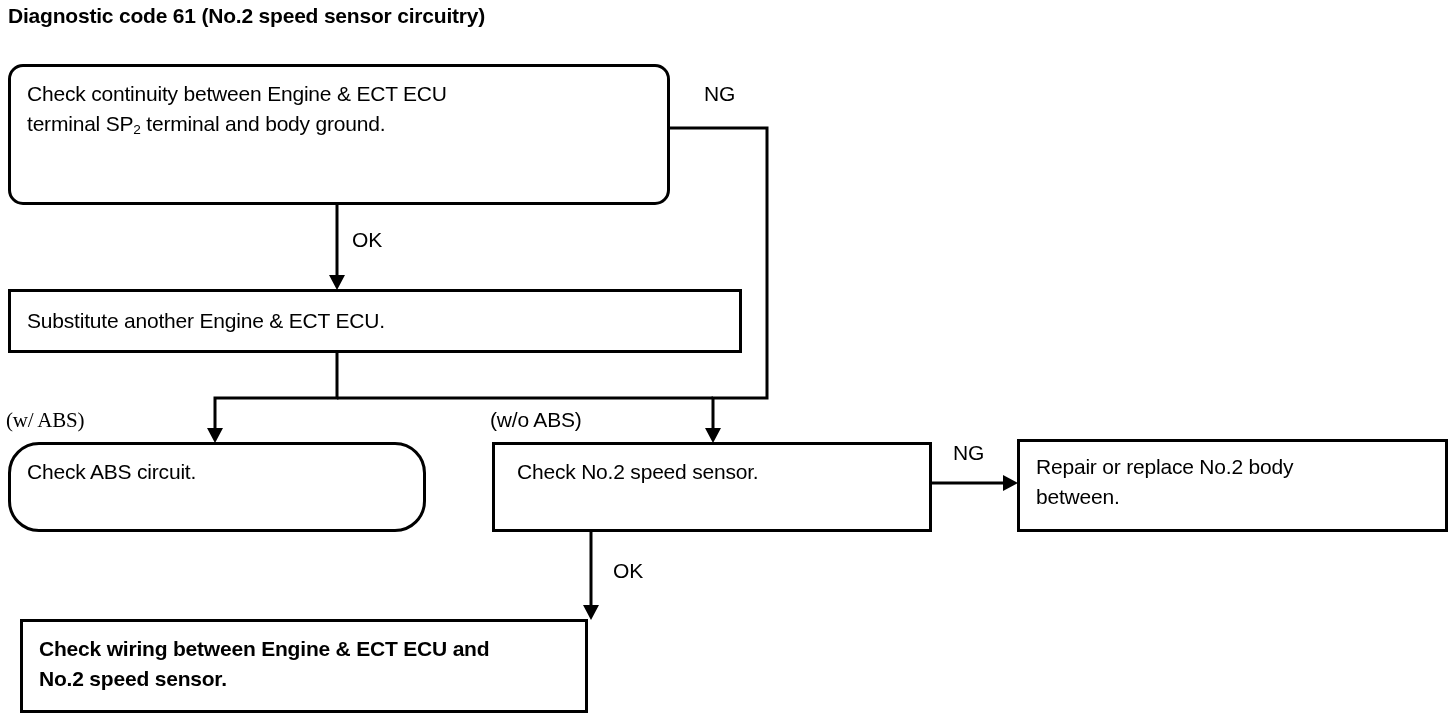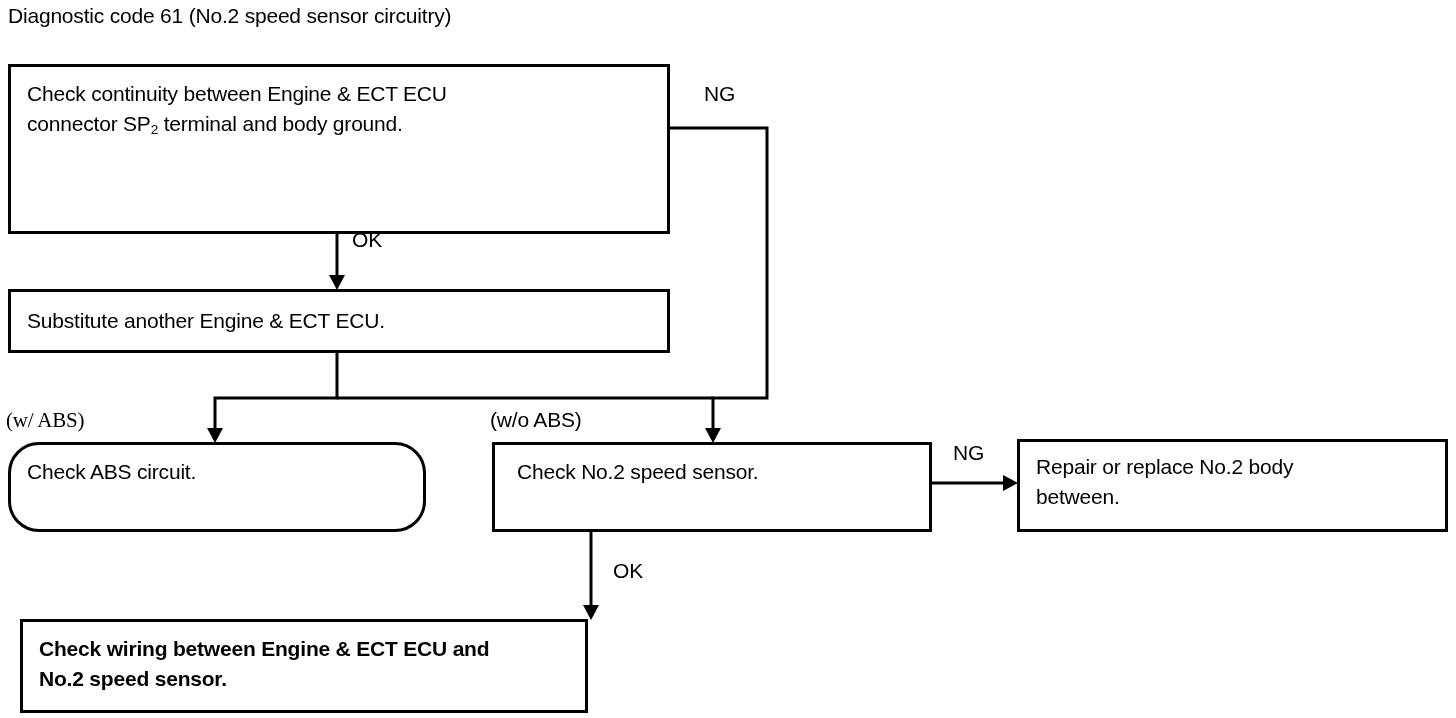--- a/index.html
+++ b/index.html
@@ -14,21 +14,21 @@
     background: #ffffff;
     font-family: "Liberation Sans", sans-serif;
     color: #000000;
     overflow: hidden;
   }
   .title {
     position: absolute;
     left: 8px;
     top: 4px;
     font-size: 21px;
-    font-weight: normal;
+    font-weight: bold;
     letter-spacing: -0.2px;
     white-space: nowrap;
   }
   .node {
     position: absolute;
     box-sizing: border-box;
     border: 3px solid #000000;
     background: #ffffff;
   }
   .node .txt {
@@ -99,32 +99,32 @@
 
     <line x1="337" y1="398" x2="713" y2="398"></line>
 
     <line x1="932" y1="483" x2="1005" y2="483"></line>
     <polygon points="1003,475 1003,491 1018,483"></polygon>
 
     <line x1="591" y1="531" x2="591" y2="607"></line>
     <polygon points="583,605 599,605 591,620"></polygon>
   </svg>
 
-  <div class="node" style="left:8px; top:64px; width:662px; height:170px;">
+  <div class="node" style="left:8px; top:64px; width:662px; height:141px;border-radius:15px;">
     <div class="txt">
       <span>Check continuity between Engine &amp; ECT ECU</span><br>
-      <span>connector SP</span><sub>2</sub><span> terminal and body ground.</span>
+      <span>terminal SP</span><sub>2</sub><span> terminal and body ground.</span>
     </div>
   </div>
 
   <div class="edge-label" style="left:704px; top:82px;">NG</div>
 
   <div class="edge-label" style="left:352px; top:228px;">OK</div>
 
-  <div class="node" style="left:8px; top:289px; width:662px; height:64px;">
+  <div class="node" style="left:8px; top:289px; width:734px; height:64px;">
     <div class="txt" style="top:14px;">
       <span>Substitute another Engine &amp; ECT ECU.</span>
     </div>
   </div>
 
   <div class="branch-label" style="left:6px; top:408px;font-family:Liberation Serif, serif;">(w/ ABS)</div>
 
   <div class="branch-label" style="left:490px; top:408px;">(w/o ABS)</div>
 
   <div class="node" style="left:8px; top:442px; width:418px; height:90px;border-radius:31px;">

